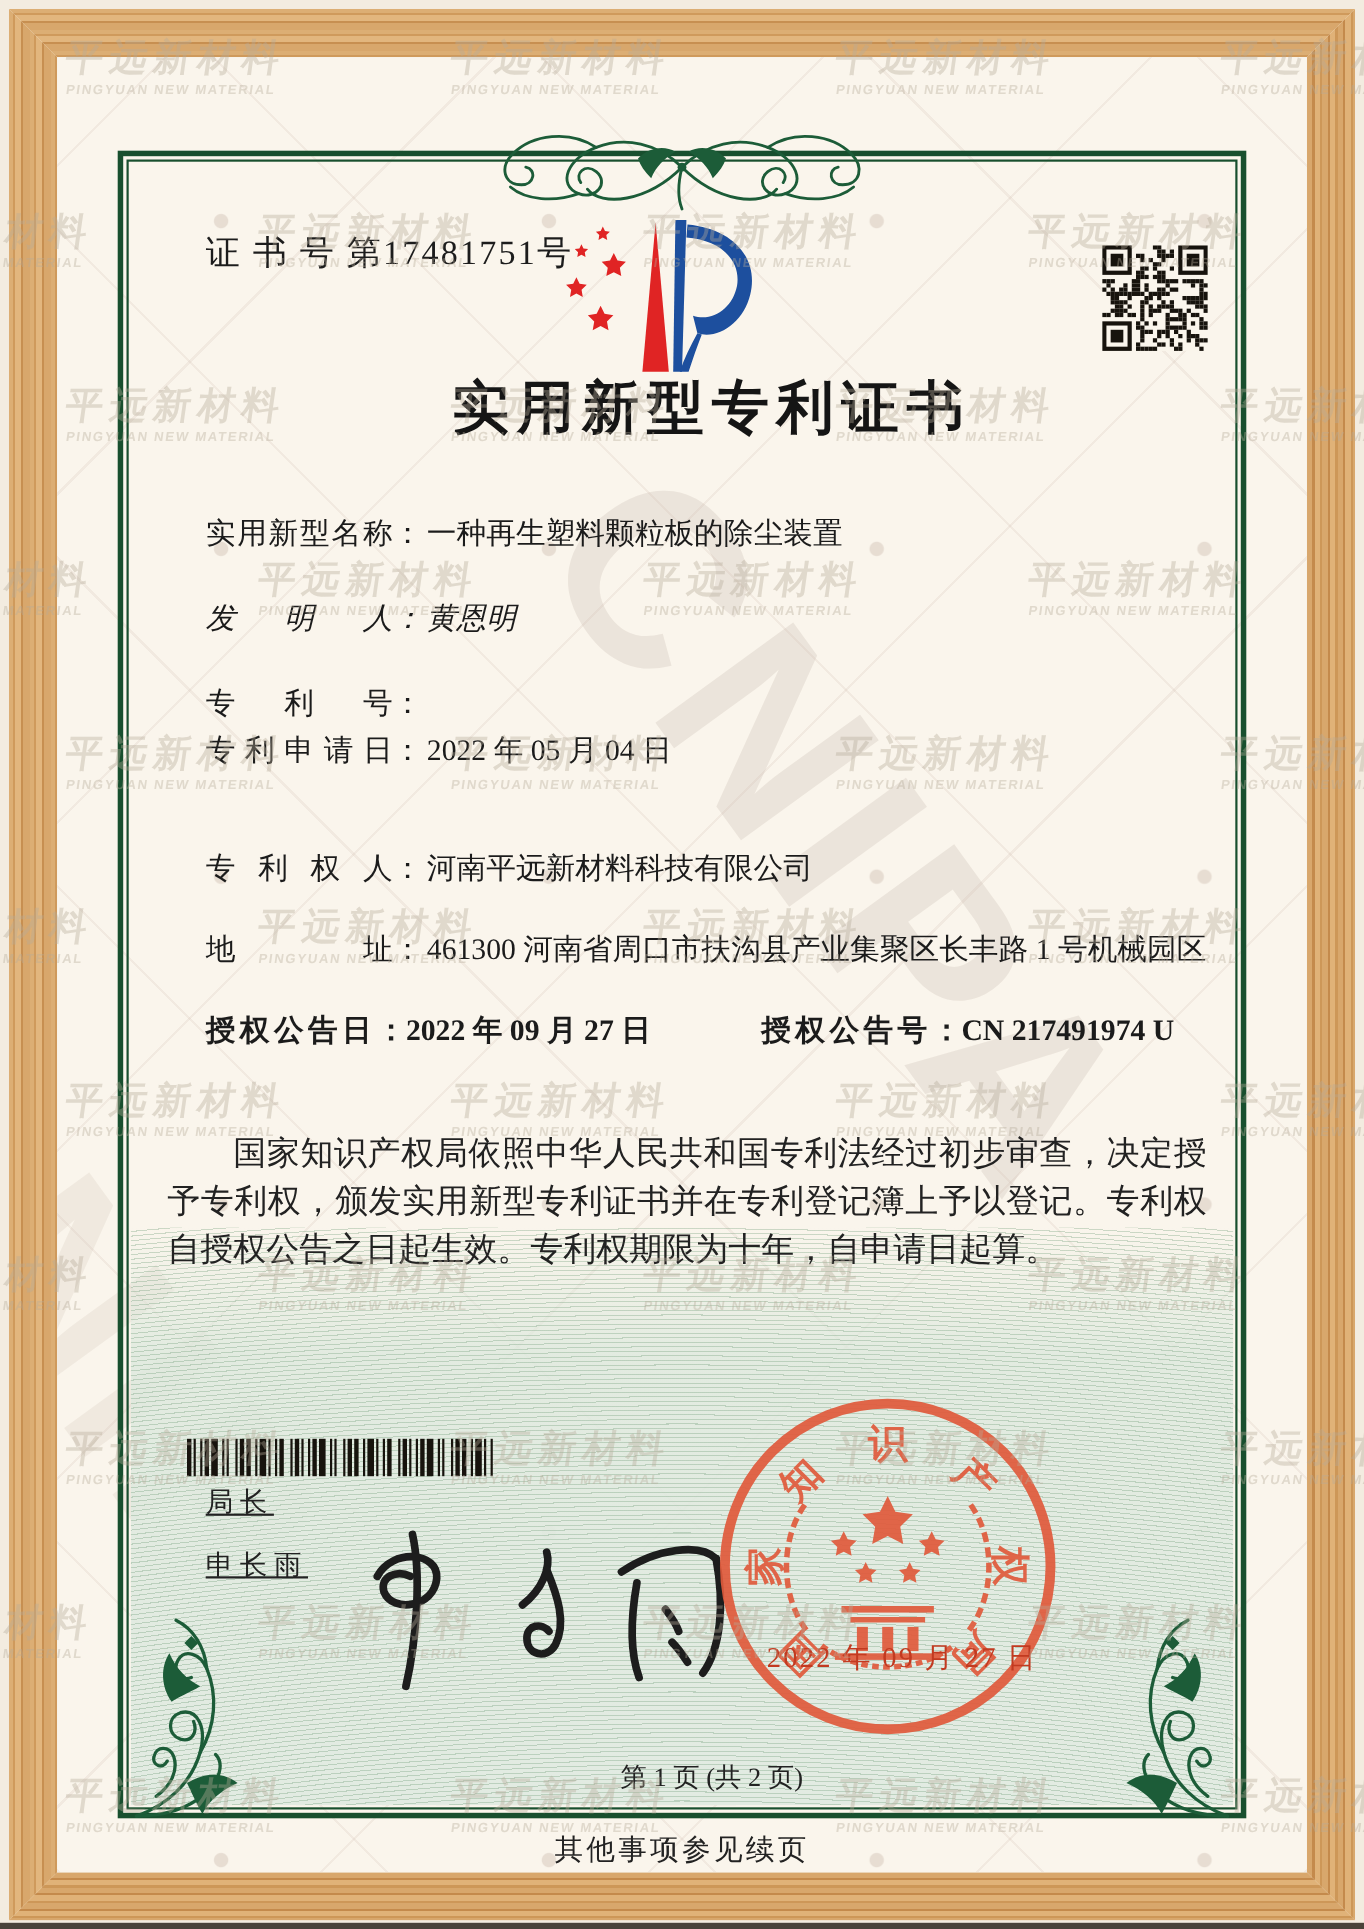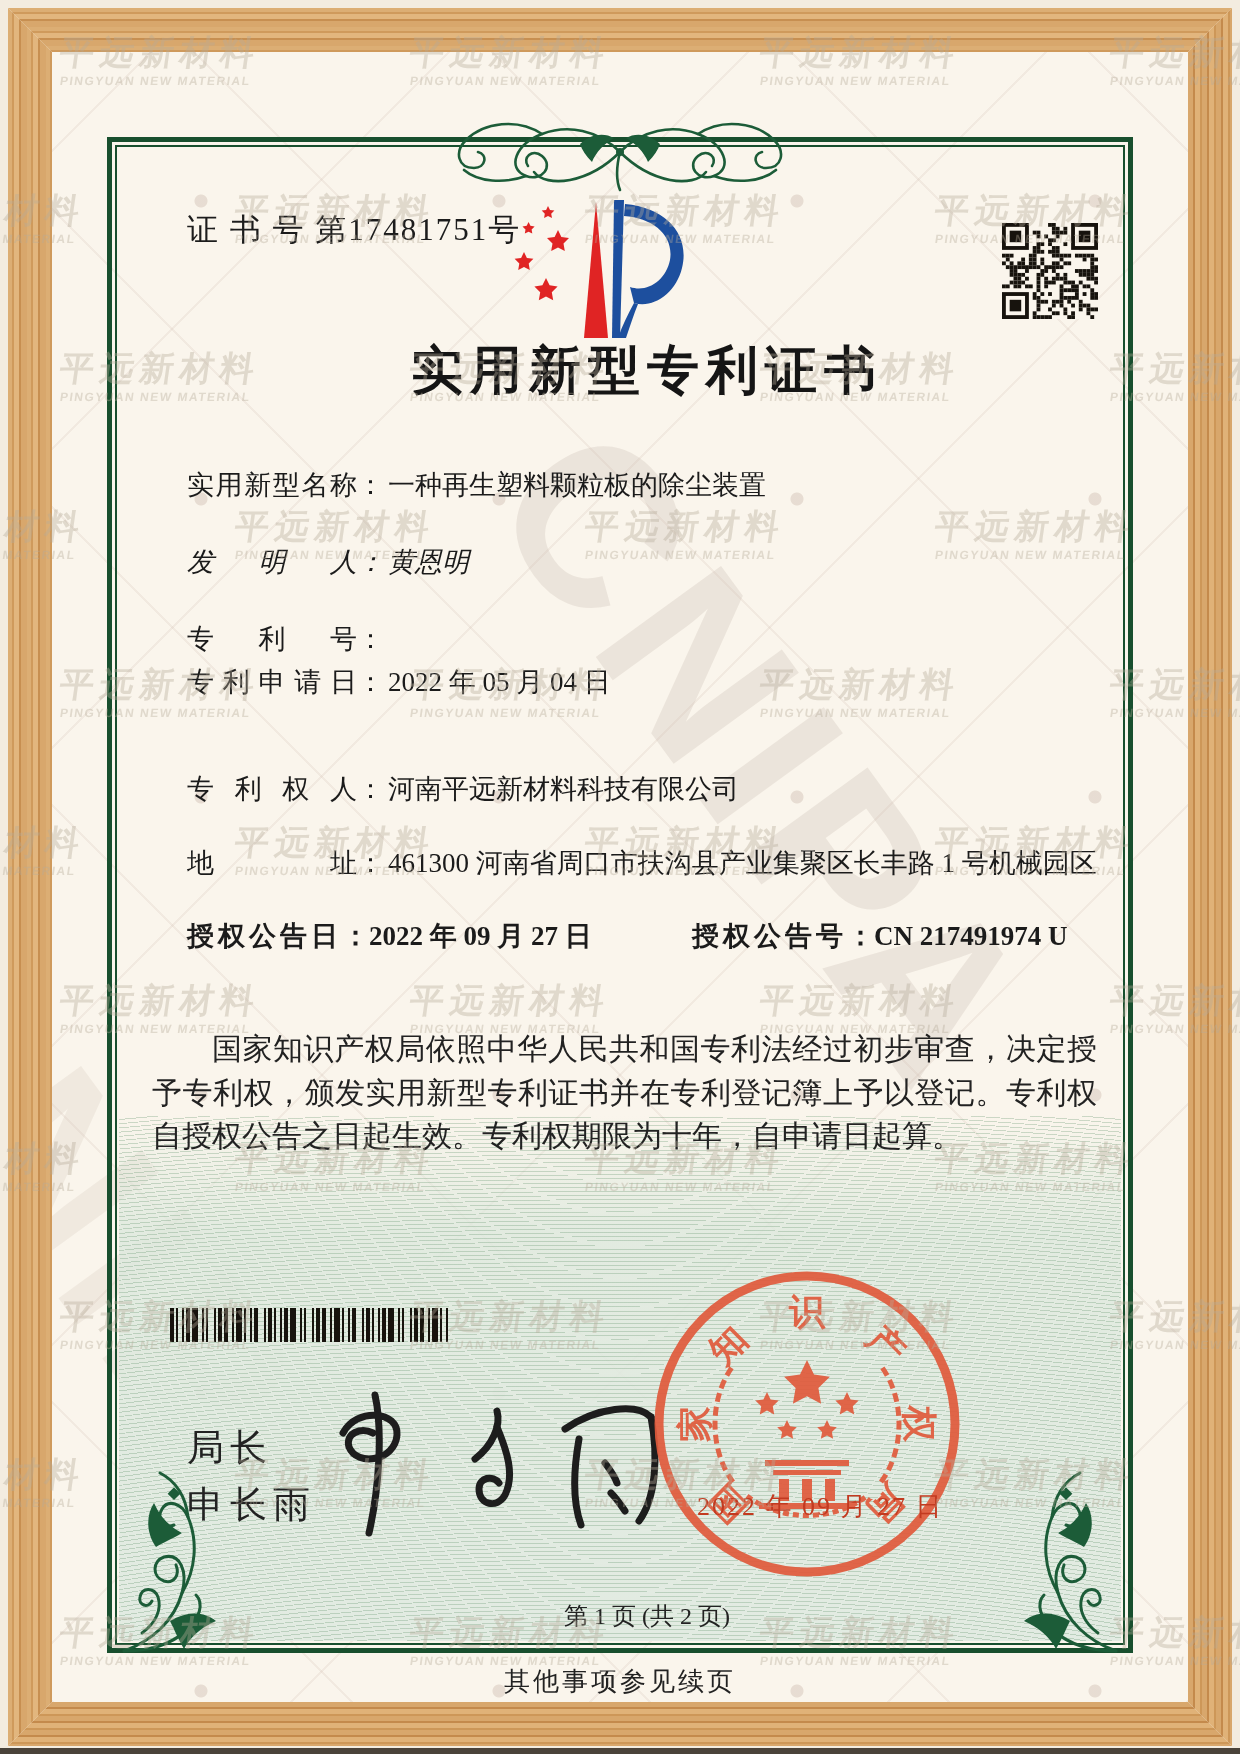--- a/index.html
+++ b/index.html
@@ -53,22 +53,22 @@
   #grant-row{left:135px;top:866px;width:950px;font-size:27px;color:#1b1b1b;}
   #grant-row .g{position:absolute;top:0;white-space:nowrap;font-weight:bold;}
   #grant-row .g.left{left:0;}
   #grant-row .g.right{left:505px;}
   #grant-row .glab{letter-spacing:4px;}
   #legal{left:100px;top:975px;width:945px;font-size:30px;line-height:43.5px;color:#222;
     text-align:justify;}
   #legal p{margin:0;text-indent:2em;}
   #barcode{left:118px;top:1256px;width:324px;height:34px;display:flex;align-items:stretch;}
   #barcode div{background:#17130d;}
-  #signer{left:135px;top:1367px;font-family:"Liberation Sans",sans-serif;font-size:37px;color:#222;
-    line-height:57px;letter-spacing:6px;}
+  #signer{left:135px;top:1286px;font-family:"Liberation Sans",sans-serif;font-size:25px;color:#222;
+    line-height:57px;letter-spacing:6px;text-decoration:underline;}
   #signature{left:255px;top:1315px;}
   #seal{left:595px;top:1212px;opacity:.92;}
   #seal-date{left:645px;top:1437px;font-size:26px;color:#c23a20;letter-spacing:2px;z-index:6;}
   #page-info{left:55px;top:1548px;width:1080px;text-align:center;font-size:24px;color:#222;}
   #next-note{left:0;top:1612px;width:100%;text-align:center;font-size:26px;color:#222;letter-spacing:3px;}
   
   #wm-layer{position:absolute;inset:0;z-index:10;pointer-events:none;overflow:hidden;}
   .wm{position:absolute;color:rgba(182,171,153,.38);white-space:nowrap;}
   .wm .cn{display:block;font-family:"Liberation Sans",sans-serif;font-weight:bold;font-size:34px;
     letter-spacing:6px;transform:skewX(-8deg);}

